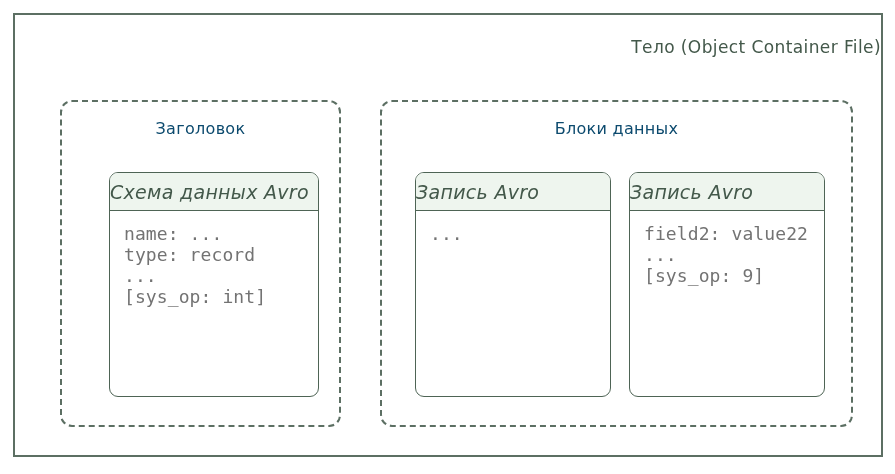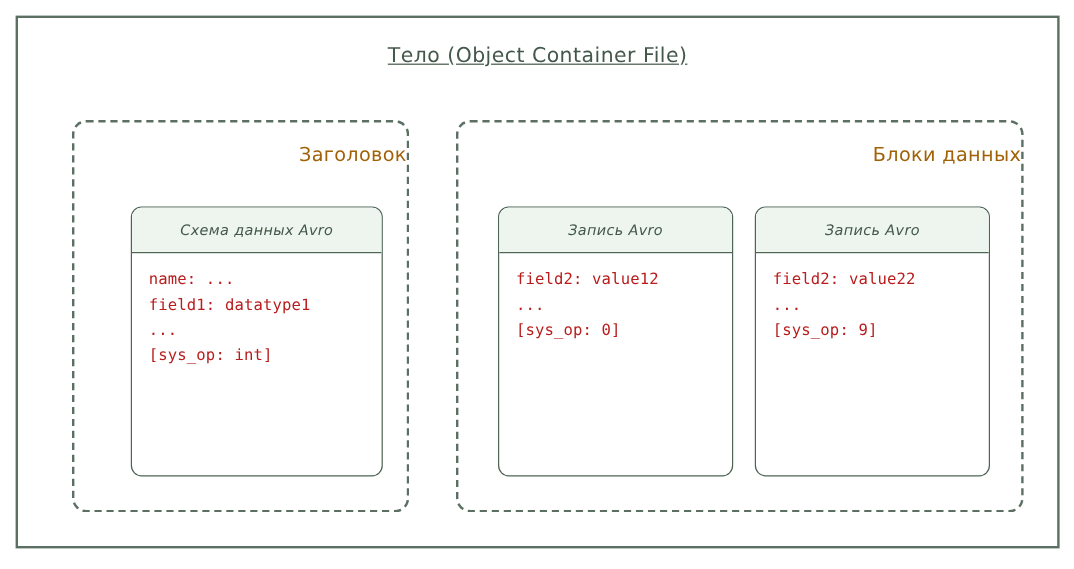--- a/index.html
+++ b/index.html
@@ -28,85 +28,83 @@
     height: 444px;
     border: 2px solid #5c6f63;
     background: #ffffff;
   }
 
   .outer-title {
     position: absolute;
     left: 0;
     top: 22px;
     width: 100%;
-    text-align: center;
+    text-align: right;
     font-family: "DejaVu Sans", sans-serif;
     font-size: 17px;
     color: #43584a;
     letter-spacing: 0.4px;
     white-space: nowrap;
-    text-decoration: underline;
   }
 
   
   .group {
     position: absolute;
     border: 2px dashed #5c6f63;
     border-radius: 12px;
     background: transparent;
   }
 
   .group-header {
     position: absolute;
     left: 0;
     top: 17px;
     width: 100%;
-    text-align: right;
+    text-align: center;
     font-family: "DejaVu Sans", sans-serif;
     font-size: 16px;
-    color: #a16207;
+    color: #0c4a6e;
     letter-spacing: 0.3px;
     white-space: nowrap;
   }
 
   #group-header-box { left: 45px; top: 85px; width: 281px; height: 327px; }
   #group-data-box   { left: 365px; top: 85px; width: 473px; height: 327px; }
 
   
   .card {
     position: absolute;
     border: 1.6px solid #4e6455;
     border-radius: 9px;
     background: #ffffff;
     overflow: hidden;
   }
 
   .card-title {
     height: 38px;
     line-height: 38px;
-    text-align: center;
     background: #eef5ee;
     border-bottom: 1.4px solid #4e6455;
     font-family: "DejaVu Sans", sans-serif;
     font-style: italic;
-    font-size: 12px;
+    font-size: 19px;
     color: #43584a;
     letter-spacing: 0.3px;
     white-space: nowrap;
   }
 
   .card-body {
     padding: 12px 0 10px 14px;
   }
 
   .code-line {
     font-family: "DejaVu Sans Mono", monospace;
-    font-size: 13px;
+    font-size: 18px;
     line-height: 21px;
-    color: #b91c1c;
+    color: #737373;
     white-space: pre;
     letter-spacing: 0.1px;
   }
 
   
   #card-schema   { left: 47px;  top: 70px;  width: 210px; height: 225px; }
   #card-record-1 { left: 33px;  top: 70px;  width: 196px; height: 225px; }
   #card-record-2 { left: 247px; top: 70px;  width: 196px; height: 225px; }
 </style>
 </head>
@@ -119,38 +117,36 @@
     <div class="outer-title">Тело (Object Container File)</div>
 
     <div class="group" id="group-header-box">
 
       <div class="group-header">Заголовок</div>
 
       <div class="card" id="card-schema">
         <div class="card-title">Схема данных Avro</div>
         <div class="card-body">
           <div class="code-line">name: ...</div>
-          <div class="code-line">field1: datatype1</div>
+          <div class="code-line">type: record</div>
           <div class="code-line">...</div>
           <div class="code-line">[sys_op: int]</div>
         </div>
       </div>
 
     </div>
 
     <div class="group" id="group-data-box">
 
       <div class="group-header">Блоки данных</div>
 
       <div class="card" id="card-record-1">
         <div class="card-title">Запись Avro</div>
         <div class="card-body">
-          <div class="code-line">field2: value12</div>
           <div class="code-line">...</div>
-          <div class="code-line">[sys_op: 0]</div>
         </div>
       </div>
 
       <div class="card" id="card-record-2">
         <div class="card-title">Запись Avro</div>
         <div class="card-body">
           <div class="code-line">field2: value22</div>
           <div class="code-line">...</div>
           <div class="code-line">[sys_op: 9]</div>
         </div>

